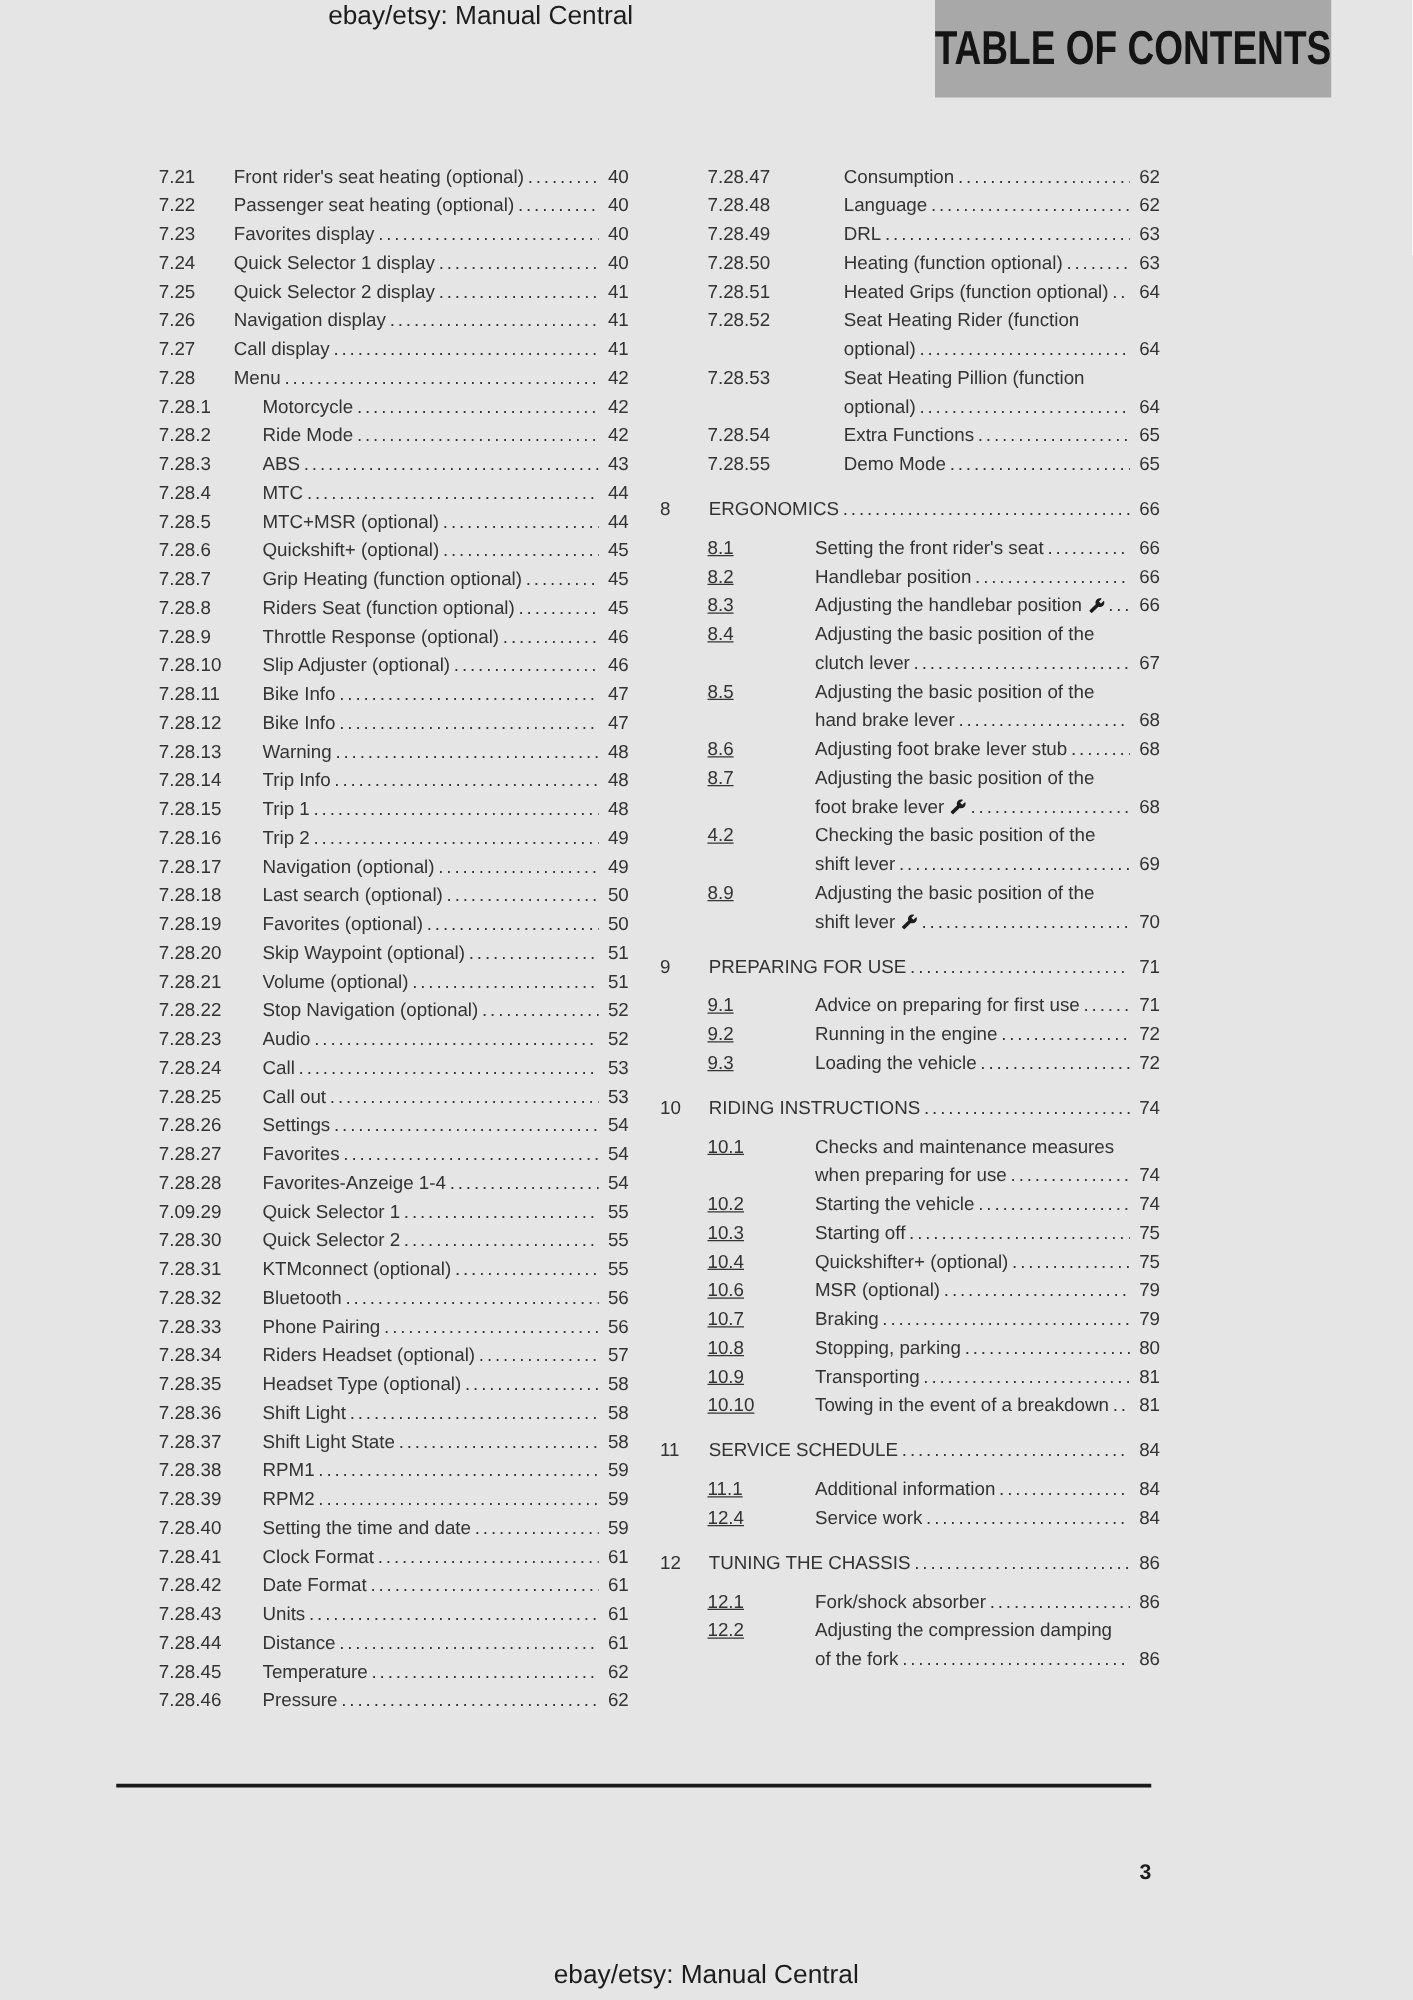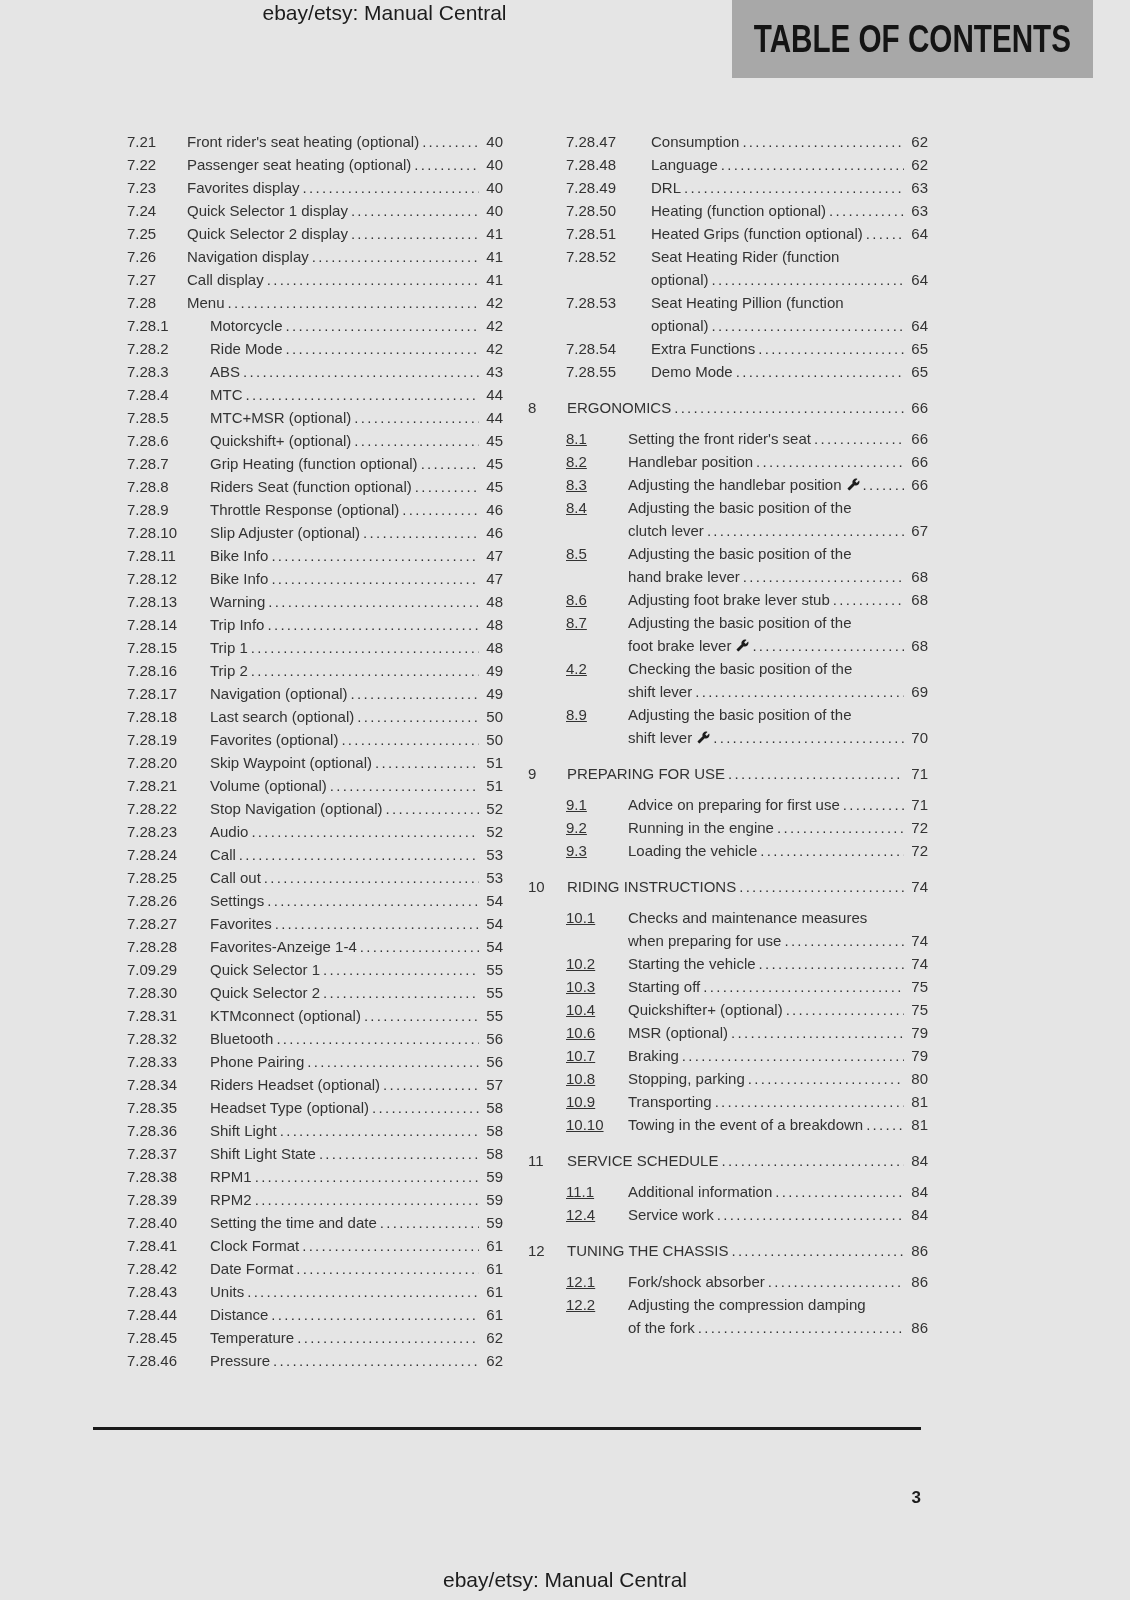--- a/index.html
+++ b/index.html
@@ -24,23 +24,23 @@
     top: 1px;
     left: 0;
     width: 769px;
     text-align: center;
     font-size: 21px;
     color: #1c1c1c;
     white-space: nowrap;
   }
   .toc-banner {
     position: absolute;
-    left: 732px;
+    left: 748px;
     top: 0;
-    width: 361px;
+    width: 317px;
     height: 78px;
     background: #a8a8a8;
     display: flex;
     align-items: center;
     justify-content: center;
   }
   .toc-banner .label {
     font-weight: 700;
     font-size: 38px;
     color: #141414;
@@ -75,21 +75,21 @@
   }
   .line .pg {
     flex: none;
     min-width: 20px;
     padding-left: 4px;
     text-align: right;
   }
   .col.left  .entry.sub2 .num { width: 60px; }
   .col.left  .entry.sub3 .num { width: 83px; }
   .col.right .entry.sub2,
-  .col.right .entry.sub3 { margin-left: 38px; }
+  .col.right .entry.sub3 { margin-left: 38px; gap: 24px; }
   .col.right .entry.sub2 .num { width: 62px; text-decoration: underline; }
   .col.right .entry.sub3 .num { width: 85px; }
   .entry.chapter .num { width: 39px; }
   .entry.chapter { margin: 13px 0 8px 0; }
 
   .wrench { display: inline-flex; align-self: center; margin-left: 5px; }
   .wrench svg { transform: scaleX(-1); }
 
   
   .footer-rule {

